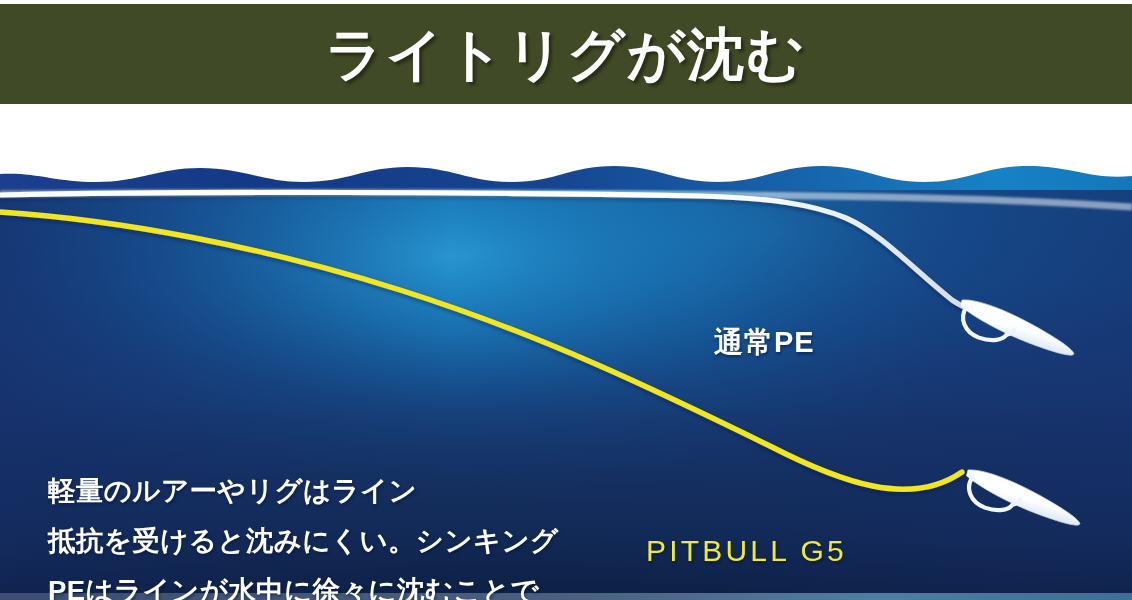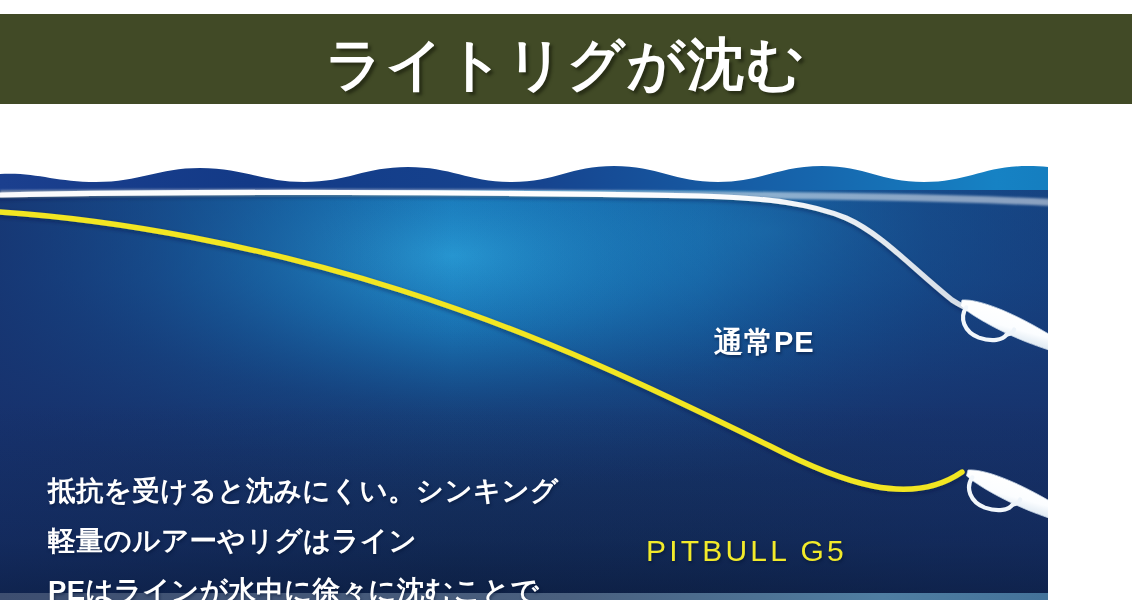--- a/index.html
+++ b/index.html
@@ -16,21 +16,21 @@
     width: 1132px;
     height: 600px;
     overflow: hidden;
     background: #ffffff;
   }
 
   
   #header-bar {
     position: absolute;
     left: 0;
-    top: 14px;
+    top: 4px;
     width: 1132px;
     height: 104px;
     background: #414a26;
     overflow: hidden;
   }
   #header-title {
     position: absolute;
     left: 0;
     top: 0;
     width: 1132px;
@@ -57,21 +57,21 @@
     width: 1132px;
     height: 66px;
     background: #ffffff;
   }
 
   
   #water-scene {
     position: absolute;
     left: 0;
     top: 104px;
-    width: 1048px;
+    width: 1132px;
     height: 496px;
     overflow: hidden;
   }
   #water-svg {
     position: absolute;
     left: 0;
     top: 0;
     display: block;
   }
 
@@ -282,20 +282,20 @@
       </g>
 
       <rect x="0" y="489" width="1132" height="7" fill="url(#baseStrip)"></rect>
     </svg>
 
     <div id="label-normal-pe">通常PE</div>
 
     <div id="label-pitbull-g5">PITBULL G5</div>
 
     <div id="body-copy">
+      <span class="line">軽量のルアーやリグはライン</span>
       <span class="line">抵抗を受けると沈みにくい。シンキング</span>
-      <span class="line">軽量のルアーやリグはライン</span>
       <span class="line">PEはラインが水中に徐々に沈むことで</span>
 
     </div>
 
   </div>
 </div>
 
 </body></html>

